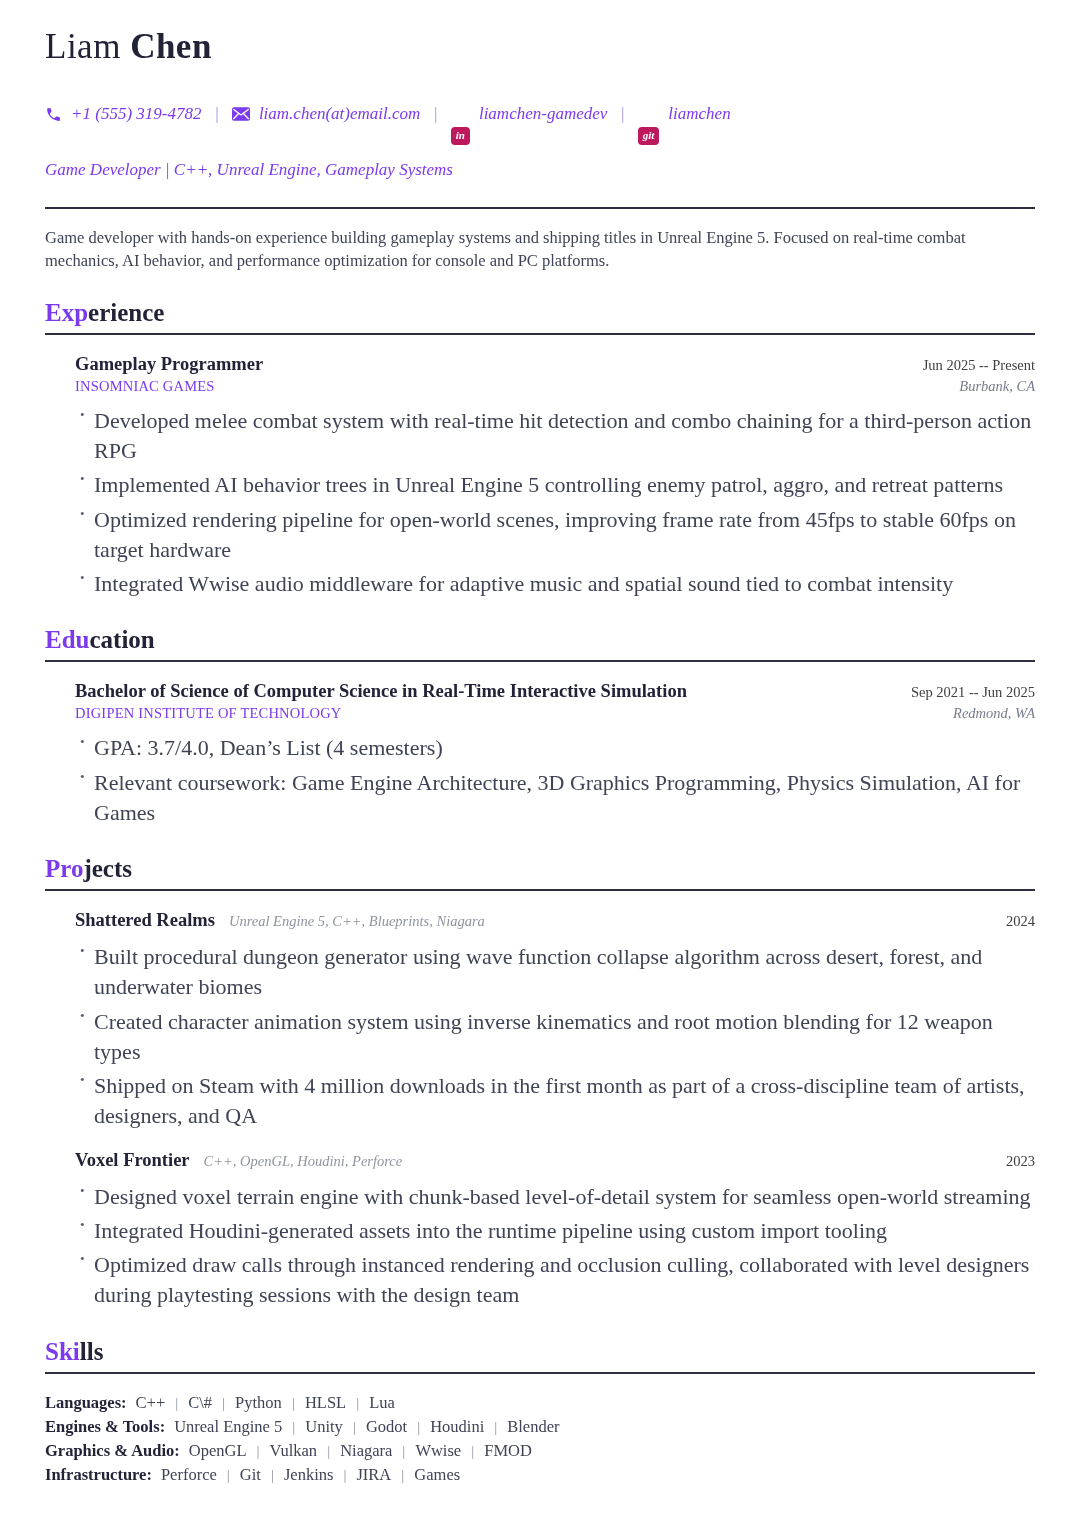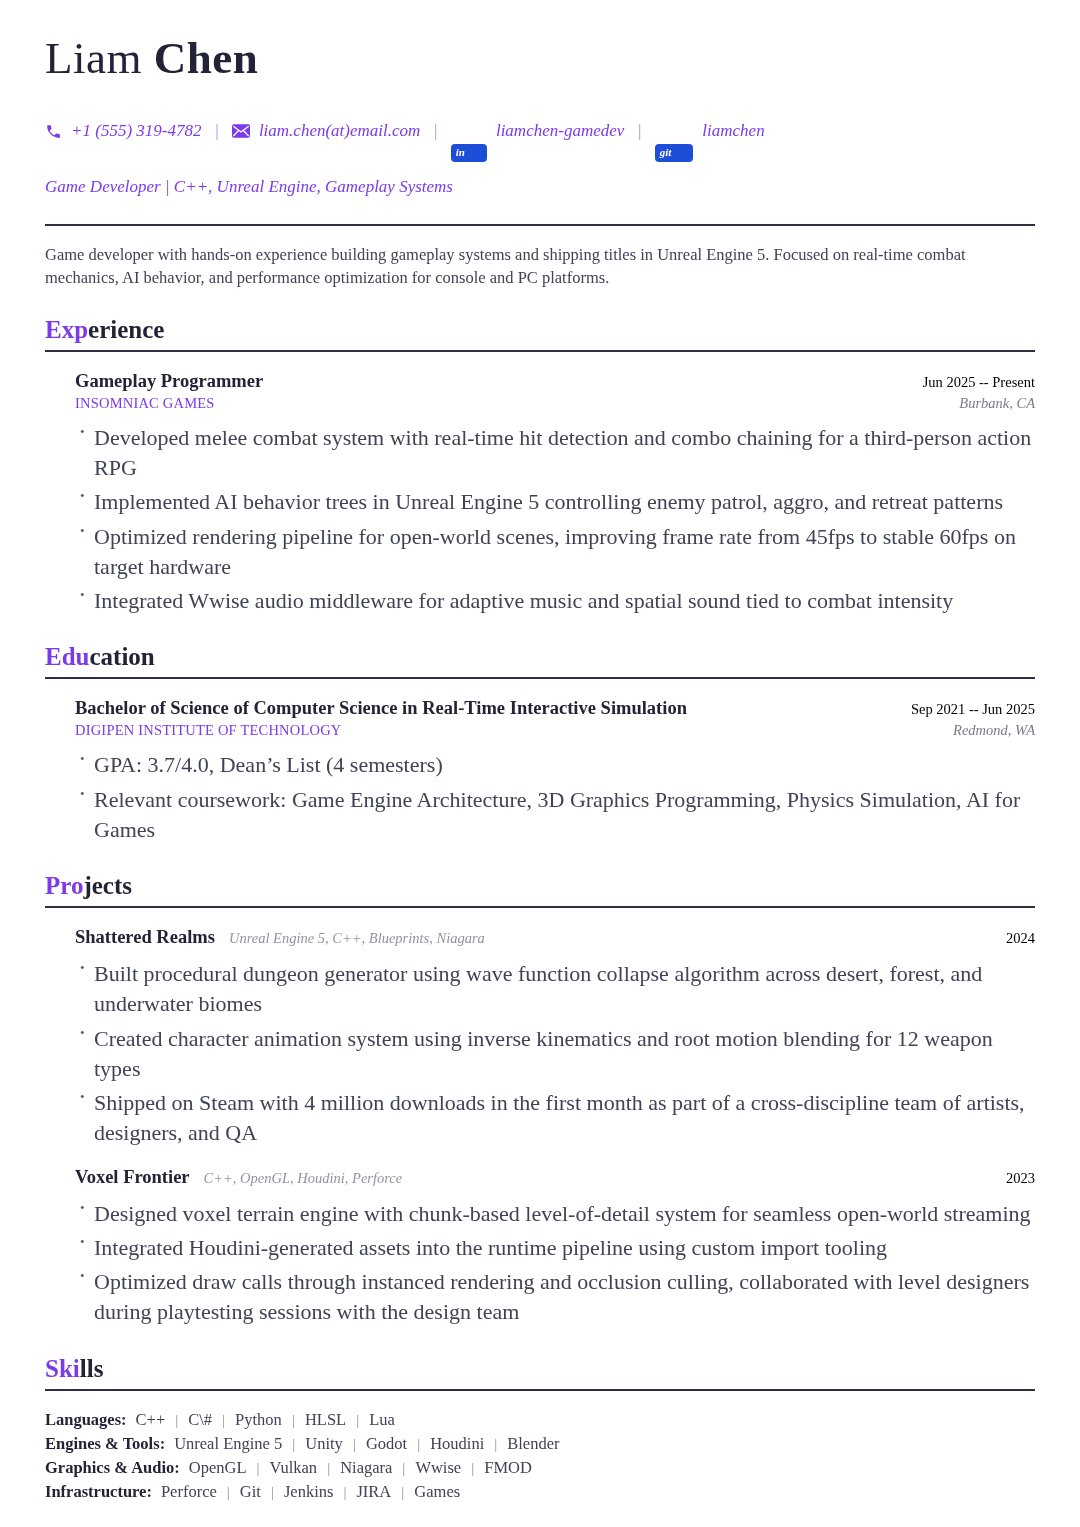--- a/index.html
+++ b/index.html
@@ -8,48 +8,48 @@
     width: 1080px;
     min-height: 1527px;
     background: #ffffff;
     font-family: "Liberation Serif", serif;
     color: #3f4355;
   }
   .page { padding: 24px 45px 40px 45px; }
 
   
   .name {
-    font-size: 45px;
+    font-size: 35px;
     line-height: 1.1;
     color: #232338;
     font-weight: 400;
-    margin-top: 10px;
+    margin-top: 4px;
     letter-spacing: 0.5px;
   }
   .name .last { font-weight: 700; }
 
   .contact-row {
     margin-top: 17px;
     display: flex;
     align-items: center;
     gap: 13px;
     font-size: 17px;
     color: #7c3aed;
     font-style: italic;
   }
   .contact-item { display: flex; align-items: center; gap: 9px; }
   .contact-link { color: #7c3aed; }
   .pipe-contact { color: #a18ae0; font-size: 16px; }
   .badge {
-    background: #1d4ed8;
+    background: #be185d;
     color: #ffffff;
     border-radius: 4px;
     font-size: 11px;
     font-weight: 700;
-    padding: 3px 22px 4px 5px;
+    padding: 3px 5px 4px 5px;
     line-height: 1;
     display: inline-block;
     margin-top: 43px;
   }
   .tagline {
     margin-top: 15px;
     font-style: italic;
     color: #7c3aed;
     font-size: 17px;
   }
@@ -74,21 +74,21 @@
 
   
   .entry { margin-top: 19px; margin-left: 30px; }
   .entry-head {
     display: flex;
     justify-content: space-between;
     align-items: baseline;
   }
   .entry-left { display: flex; align-items: baseline; gap: 14px; }
   .entry-title { font-weight: 700; font-size: 18.5px; color: #232338; }
-  .entry-date { color: #000000; font-size: 14.5px; white-space: nowrap; }
+  .entry-date { color: #404040; font-size: 14.5px; white-space: nowrap; }
   .entry-sub {
     display: flex;
     justify-content: space-between;
     align-items: baseline;
     margin-top: 3px;
   }
   .company { color: #7c3aed; font-size: 14.5px; letter-spacing: 0.2px; }
   .location { color: #777c8a; font-style: italic; font-size: 14.5px; }
   .tech { color: #8f94a0; font-style: italic; font-size: 14.5px; }
 

